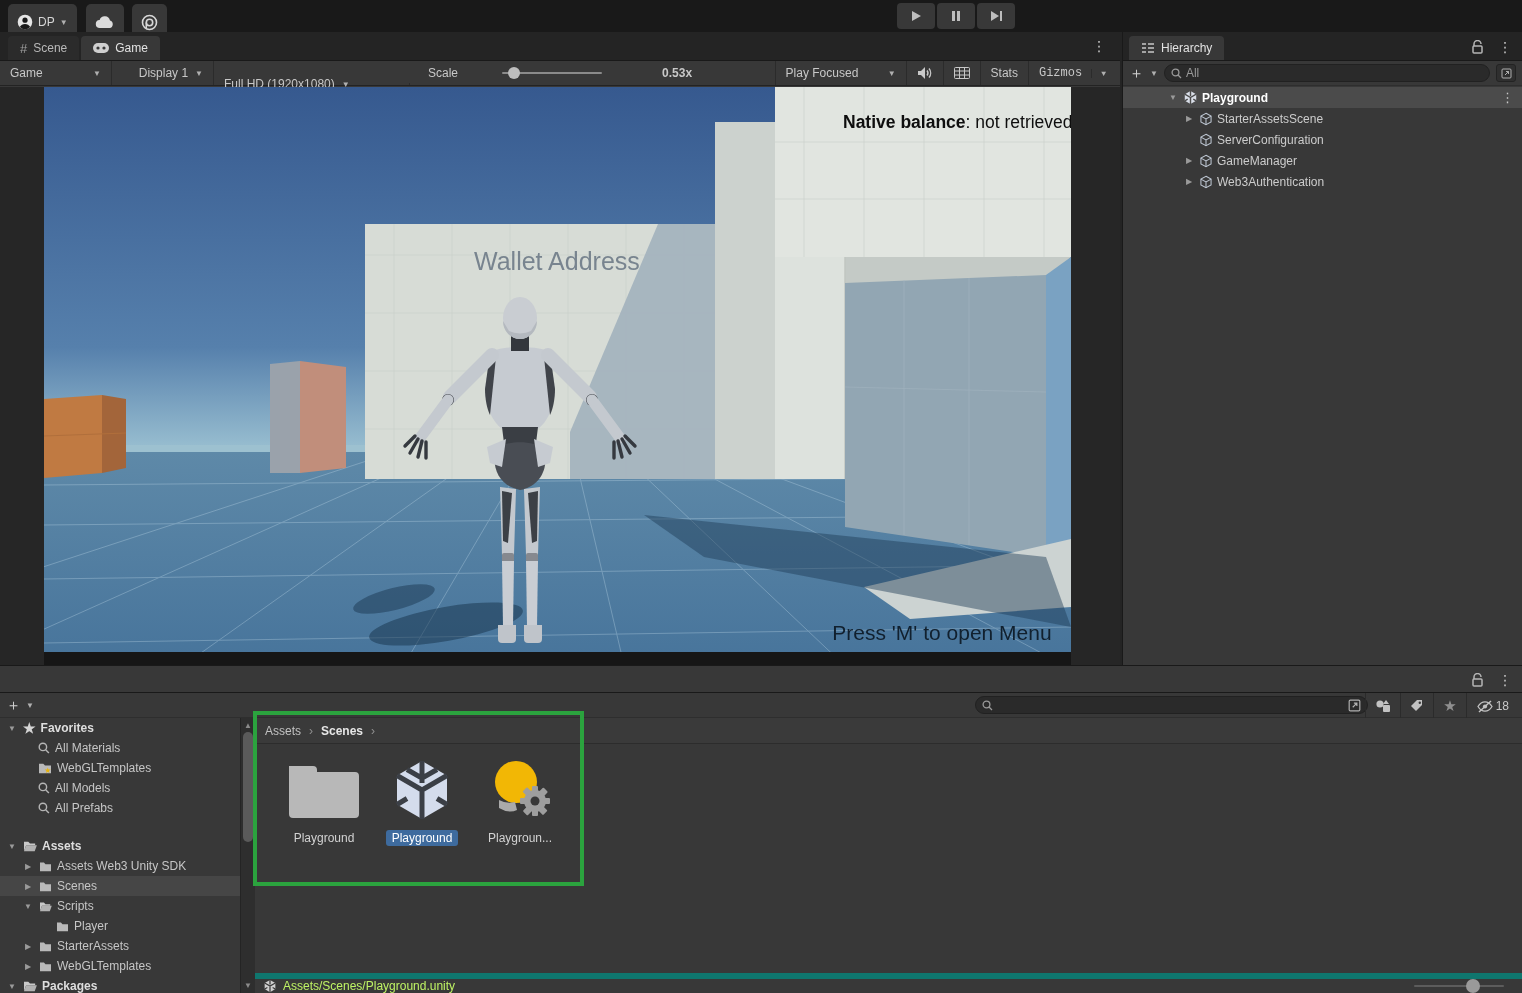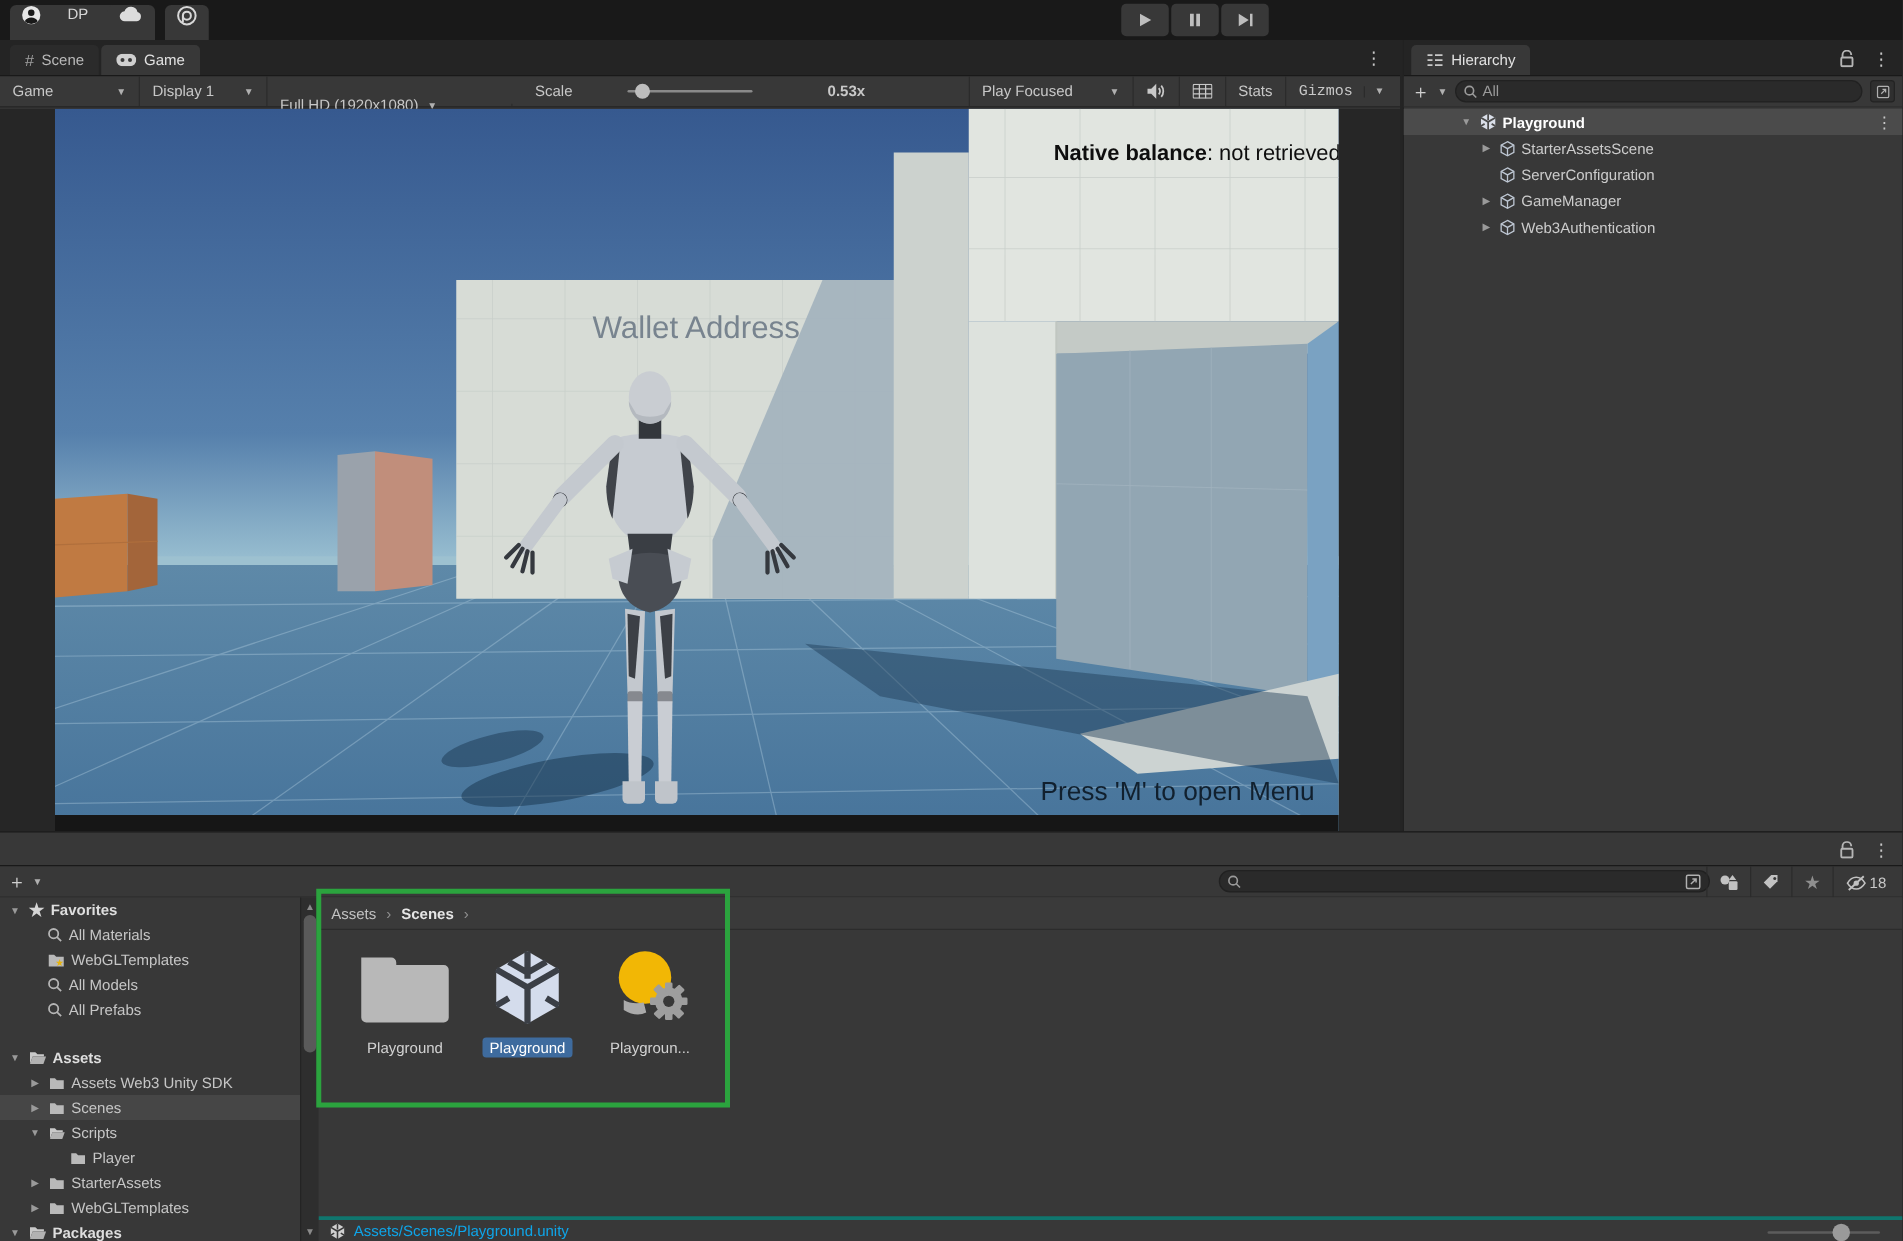--- a/index.html
+++ b/index.html
@@ -7,21 +7,21 @@
   body {
     font-family:"Liberation Sans", sans-serif;
     font-size:12px; color:#c8c8c8; background:#242424; position:relative;
   }
   .abs { position:absolute; }
 
   
   #topbar { left:0; top:0; width:1522px; height:32px; background:#191919; }
   .tbtn {
     position:absolute; top:4px; height:36px; background:#383838; border-radius:5px;
-    display:flex; align-items:flex-start; gap:21px; padding:0 9px; color:#d6d6d6;
+    display:flex; align-items:center; gap:5px; padding:0 9px; color:#d6d6d6;
   }
   .tbtn svg { display:block; }
   .caret { font-size:8px; color:#b0b0b0; }
   #play-controls { position:absolute; left:897px; top:3px; display:flex; gap:2px; }
   #play-controls .pbtn {
     width:38px; height:26px; background:#383838; border-radius:4px;
     display:flex; align-items:center; justify-content:center;
   }
 
   
@@ -95,21 +95,21 @@
   #breadcrumb { height:26px; background:#3a3a3a; border-bottom:1px solid #2c2c2c; display:flex; align-items:center; padding:0 10px; gap:8px; color:#c2c2c2; }
   #breadcrumb .cur { font-weight:bold; color:#e6e6e6; }
   #breadcrumb .chev { color:#8f8f8f; }
   #tiles { display:flex; gap:4px; padding:14px 0 0 22px; }
   .tile { width:94px; display:flex; flex-direction:column; align-items:center; gap:8px; }
   .tile .label { font-size:12px; color:#d2d2d2; padding:1px 6px; border-radius:3px; max-width:92px;
     overflow:hidden; text-overflow:ellipsis; white-space:nowrap; }
   .tile .label.sel { background:#3e6b9e; color:#fff; }
 
   #statusbar { position:absolute; left:255px; bottom:0; right:0; height:20px; background:#383838;
-    border-top:3px solid #0f766e; display:flex; align-items:center; gap:6px; padding:0 8px; color:#0ea5e9; }
+    border-top:6px solid #0f766e; display:flex; align-items:center; gap:6px; padding:0 8px; color:#bef264; }
   #size-slider { position:absolute; right:18px; bottom:6px; width:90px; height:2px; background:#5c5c5c; border-radius:1px; }
   #size-knob { position:absolute; left:52px; top:-6px; width:14px; height:14px; border-radius:50%; background:#9a9a9a; }
 
   
   #annotation-box { position:absolute; left:253px; top:711px; width:331px; height:175px;
     border:4px solid #2ba33e; z-index:9; pointer-events:none; }
 </style>
 </head>
 <body>
 
@@ -171,21 +171,21 @@
       <span>Game</span>
     </div>
   </div>
   <div id="game-kebab">⋮</div>
 
   <div id="game-toolbar">
     <div class="seg" style="width:112px; justify-content:space-between;">
       <span>Game</span>
         <span class="caret">▼</span>
     </div>
-    <div class="seg" style="width:102px; justify-content:space-between;">
+    <div class="seg" style="width:102px; justify-content:flex-end;">
       <span>Display 1</span>
         <span class="caret">▼</span>
     </div>
     <div class="seg" style="width:196px; justify-content:flex-start;margin-top:22px;">
       <span>Full HD (1920x1080)</span>
         <span class="caret">▼</span>
     </div>
     <div class="seg noline" style="margin-left:8px;gap:44px;">
       <span>Scale</span>
       <div id="scale-track">

